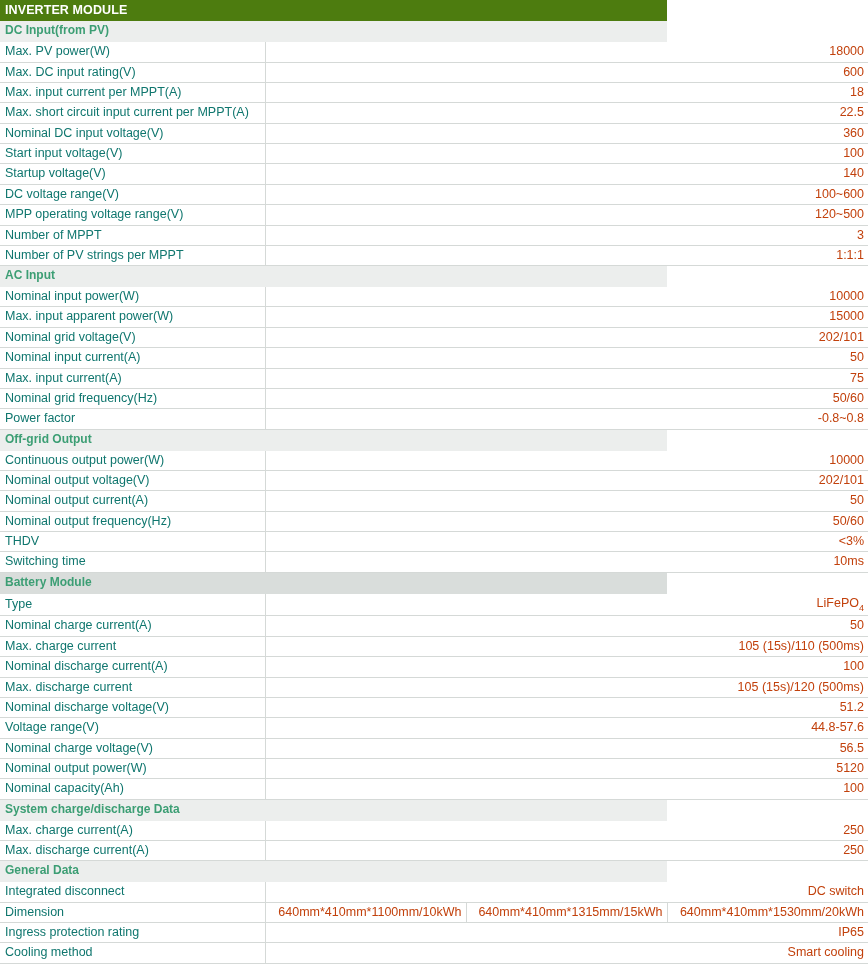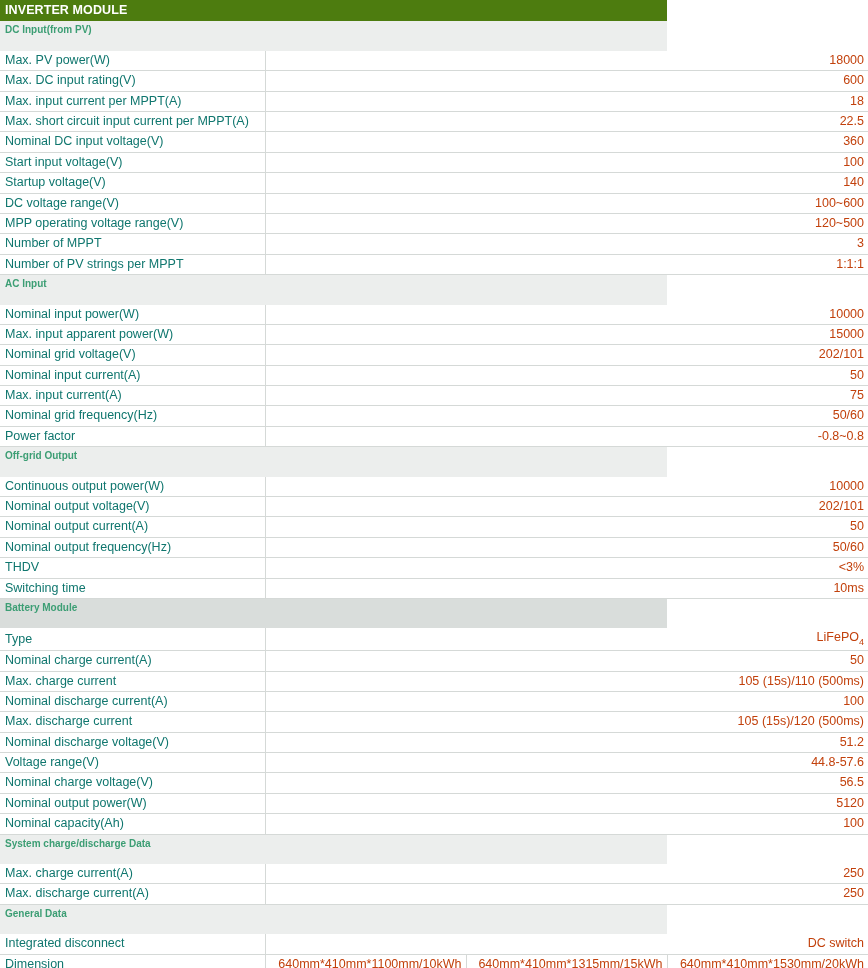--- a/index.html
+++ b/index.html
@@ -32,22 +32,22 @@
     font-weight: bold;
     font-size: 12.5px;
     padding: 3px 5px 4px 5px;
     letter-spacing: 0.1px;
   }
   
   tr.section-row td {
     background: #eceeed;
     color: #3c9e74;
     font-weight: bold;
-    font-size: 10px;
-    padding: 3px 5px 15px 5px;
+    font-size: 12px;
+    padding: 3px 5px 4px 5px;
   }
   tr.section-row.dark td {
     background: #d9dddb;
   }
   
   tr.data-row td.label {
     width: 265px;
     border-right: 1px solid #d5d9d7;
     border-bottom: 1px solid #d5d9d7;
     padding-left: 5px;
@@ -248,17 +248,21 @@
         <td class="label">Integrated disconnect</td>
         <td class="value" colspan="3">DC switch</td>
       </tr>
       <tr class="data-row">
         <td class="label">Dimension</td>
         <td class="value split" style="width: 201px;">640mm*410mm*1100mm/10kWh</td>
         <td class="value split" style="width: 201px;">640mm*410mm*1315mm/15kWh</td>
         <td class="value split" style="width: 201px;">640mm*410mm*1530mm/20kWh</td>
       </tr>
       <tr class="data-row">
+        <td class="label">Ingress protection rating</td>
+        <td class="value" colspan="3">IP65</td>
+      </tr>
+      <tr class="data-row">
         <td class="label">Cooling method</td>
         <td class="value" colspan="3">Smart cooling</td>
       </tr>
     </tbody>
 </table>
 
 </body></html>

